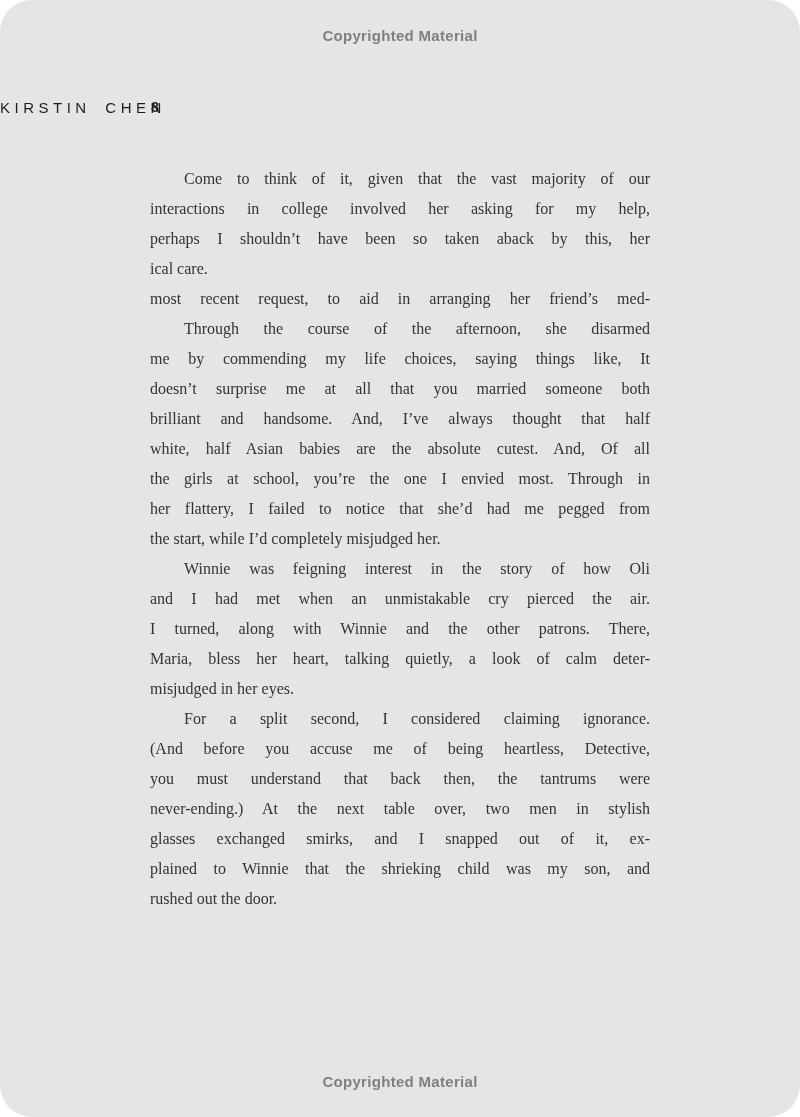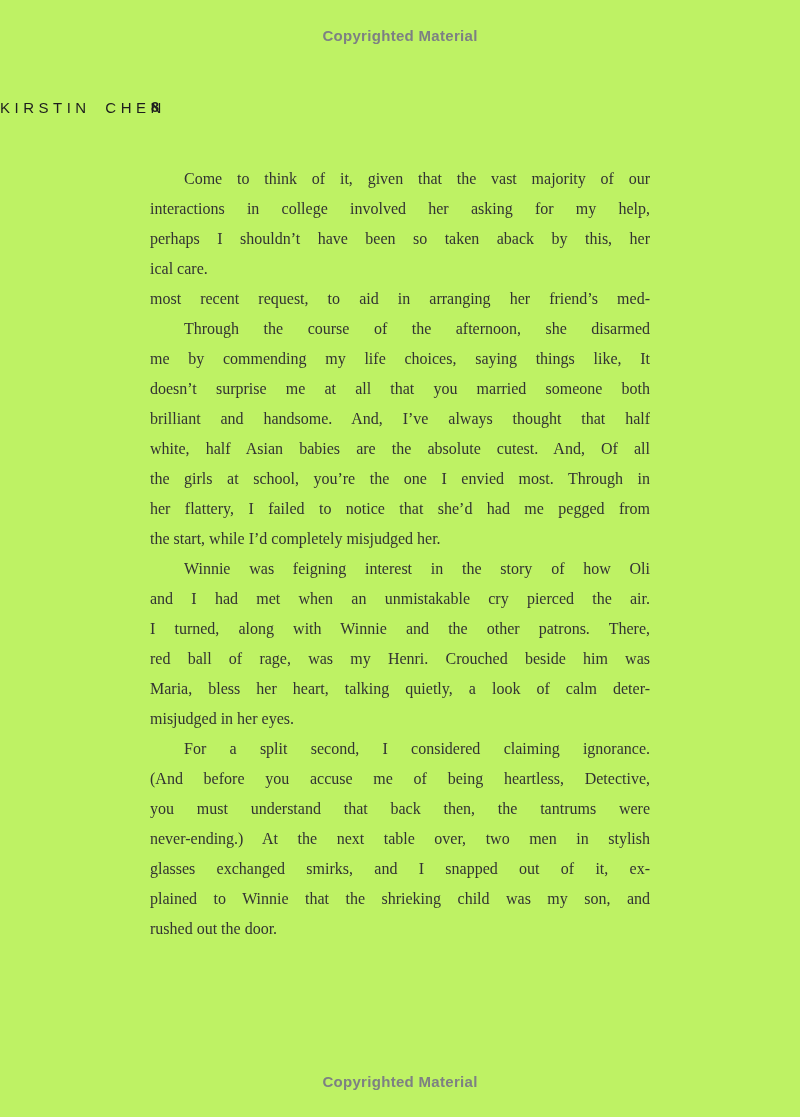--- a/index.html
+++ b/index.html
@@ -1,23 +1,24 @@
 <!DOCTYPE html>
 <html><head>
 <meta charset="utf-8">
 <style>
   * { margin: 0; padding: 0; box-sizing: border-box; }
   html, body { background: #ffffff; }
   .page {
     position: relative;
     width: 800px;
     height: 1117px;
-    background: #bef264;
+    background: #e5e5e5;
     overflow: hidden;
     font-family: "Liberation Serif", serif;
+    border-radius: 32px;
   }
   .copyright-notice {
     position: absolute;
     left: 0;
     width: 800px;
     text-align: center;
     font-family: "Liberation Sans", sans-serif;
     font-size: 15px;
     font-weight: bold;
     color: #7d8083;
@@ -101,21 +102,20 @@
       <div class="line">white, half Asian babies are the absolute cutest. And, Of all</div>
       <div class="line">the girls at school, you’re the one I envied most. Through in</div>
       <div class="line">her flattery, I failed to notice that she’d had me pegged from</div>
       <div class="line end">the start, while I’d completely misjudged her.</div>
     </div>
 
     <div>
       <div class="line indent">Winnie was feigning interest in the story of how Oli</div>
       <div class="line">and I had met when an unmistakable cry pierced the air.</div>
       <div class="line">I turned, along with Winnie and the other patrons. There,</div>
-      <div class="line">red ball of rage, was my Henri. Crouched beside him was</div>
       <div class="line">Maria, bless her heart, talking quietly, a look of calm deter-</div>
       <div class="line end">misjudged in her eyes.</div>
     </div>
 
     <div>
       <div class="line indent">For a split second, I considered claiming ignorance.</div>
       <div class="line">(And before you accuse me of being heartless, Detective,</div>
       <div class="line">you must understand that back then, the tantrums were</div>
       <div class="line">never-ending.) At the next table over, two men in stylish</div>
       <div class="line">glasses exchanged smirks, and I snapped out of it, ex-</div>

